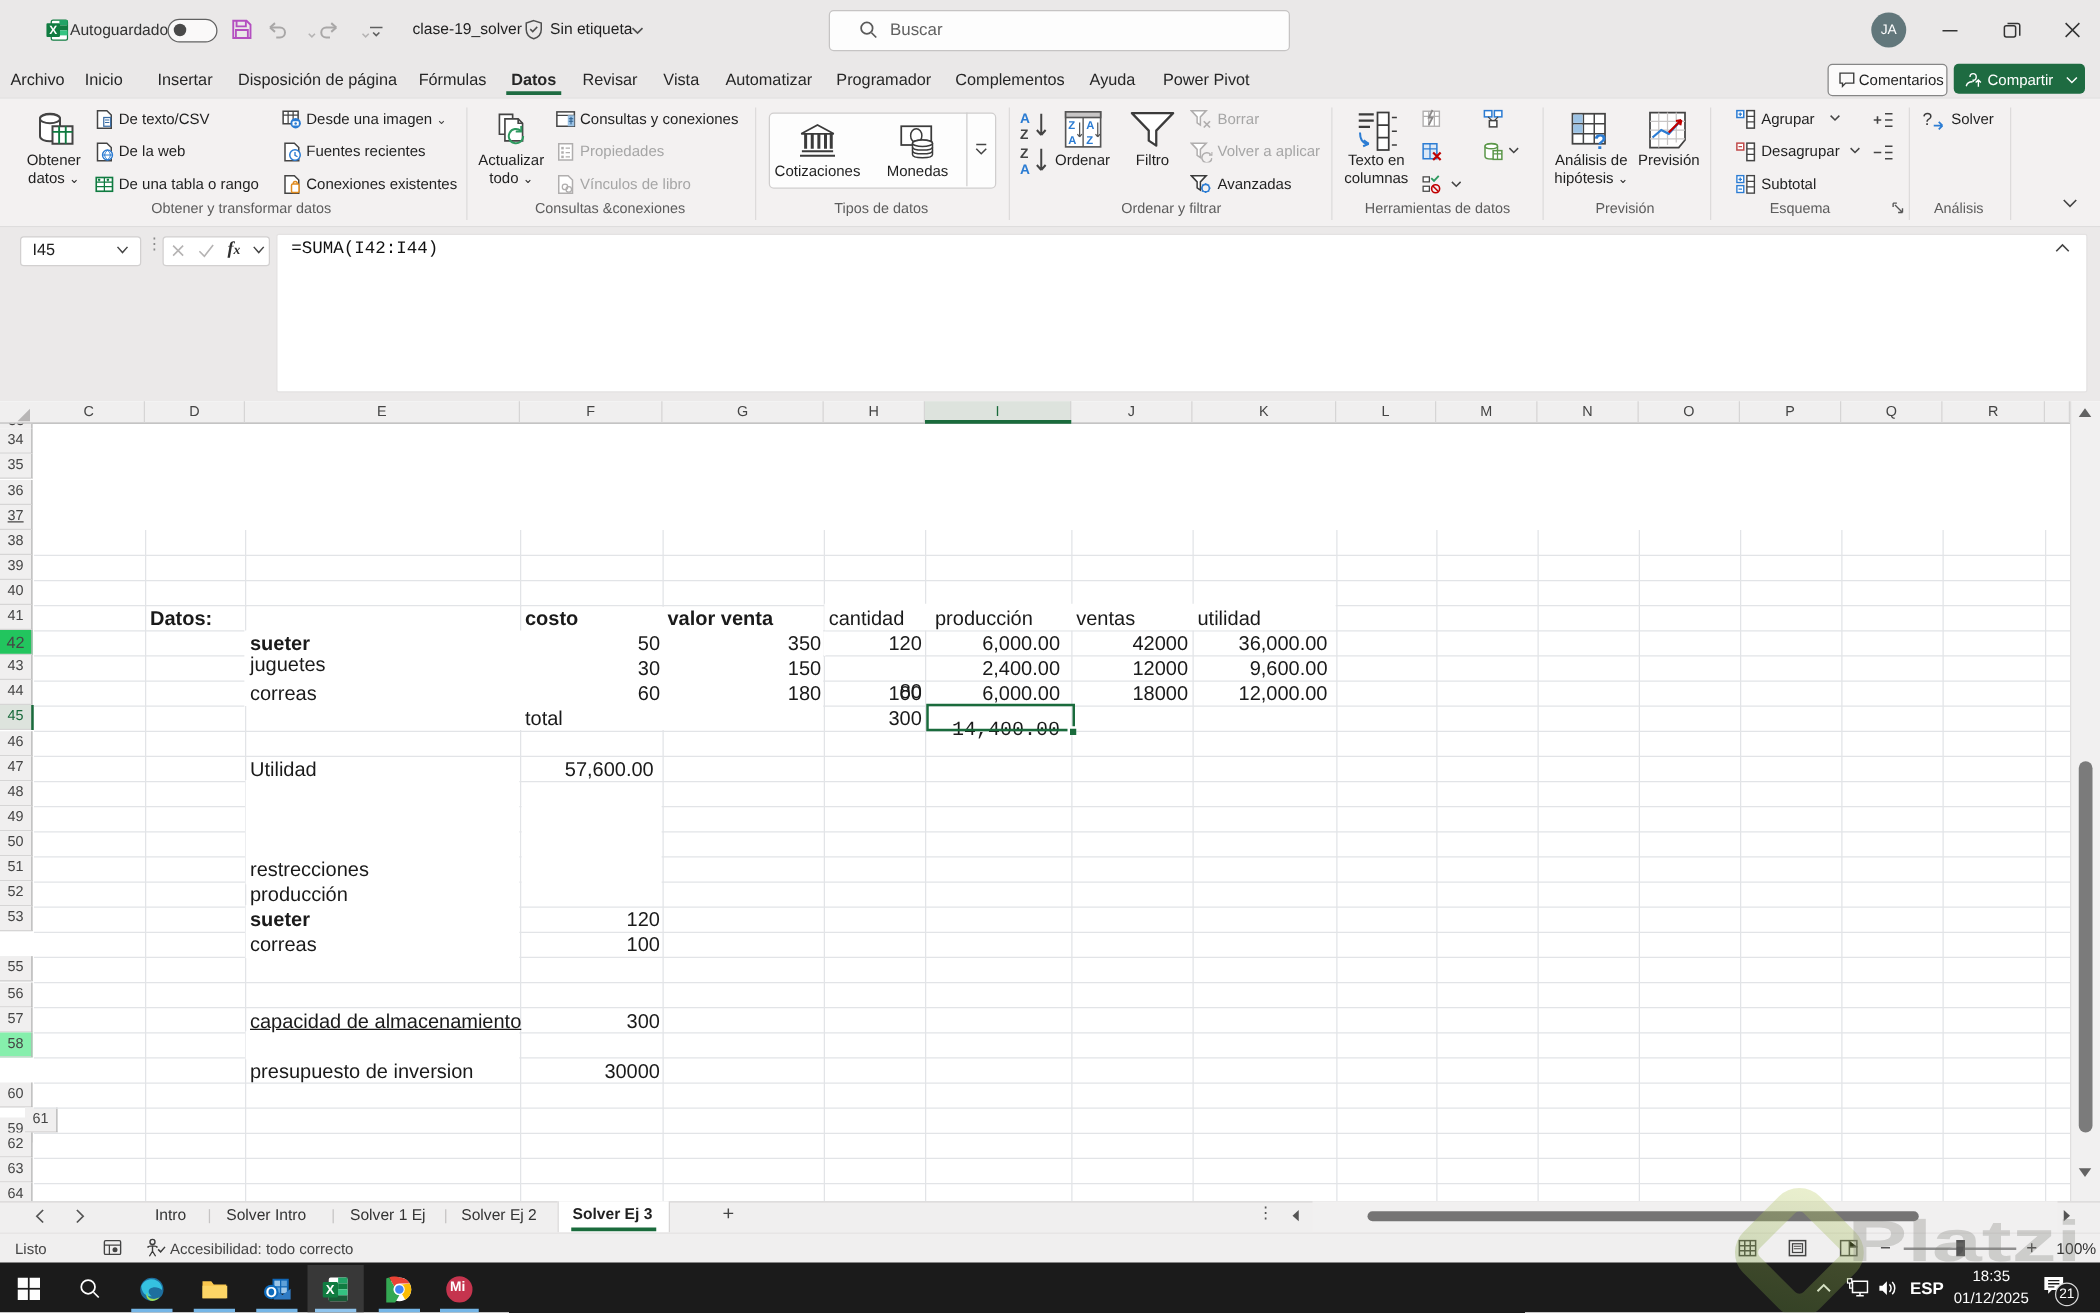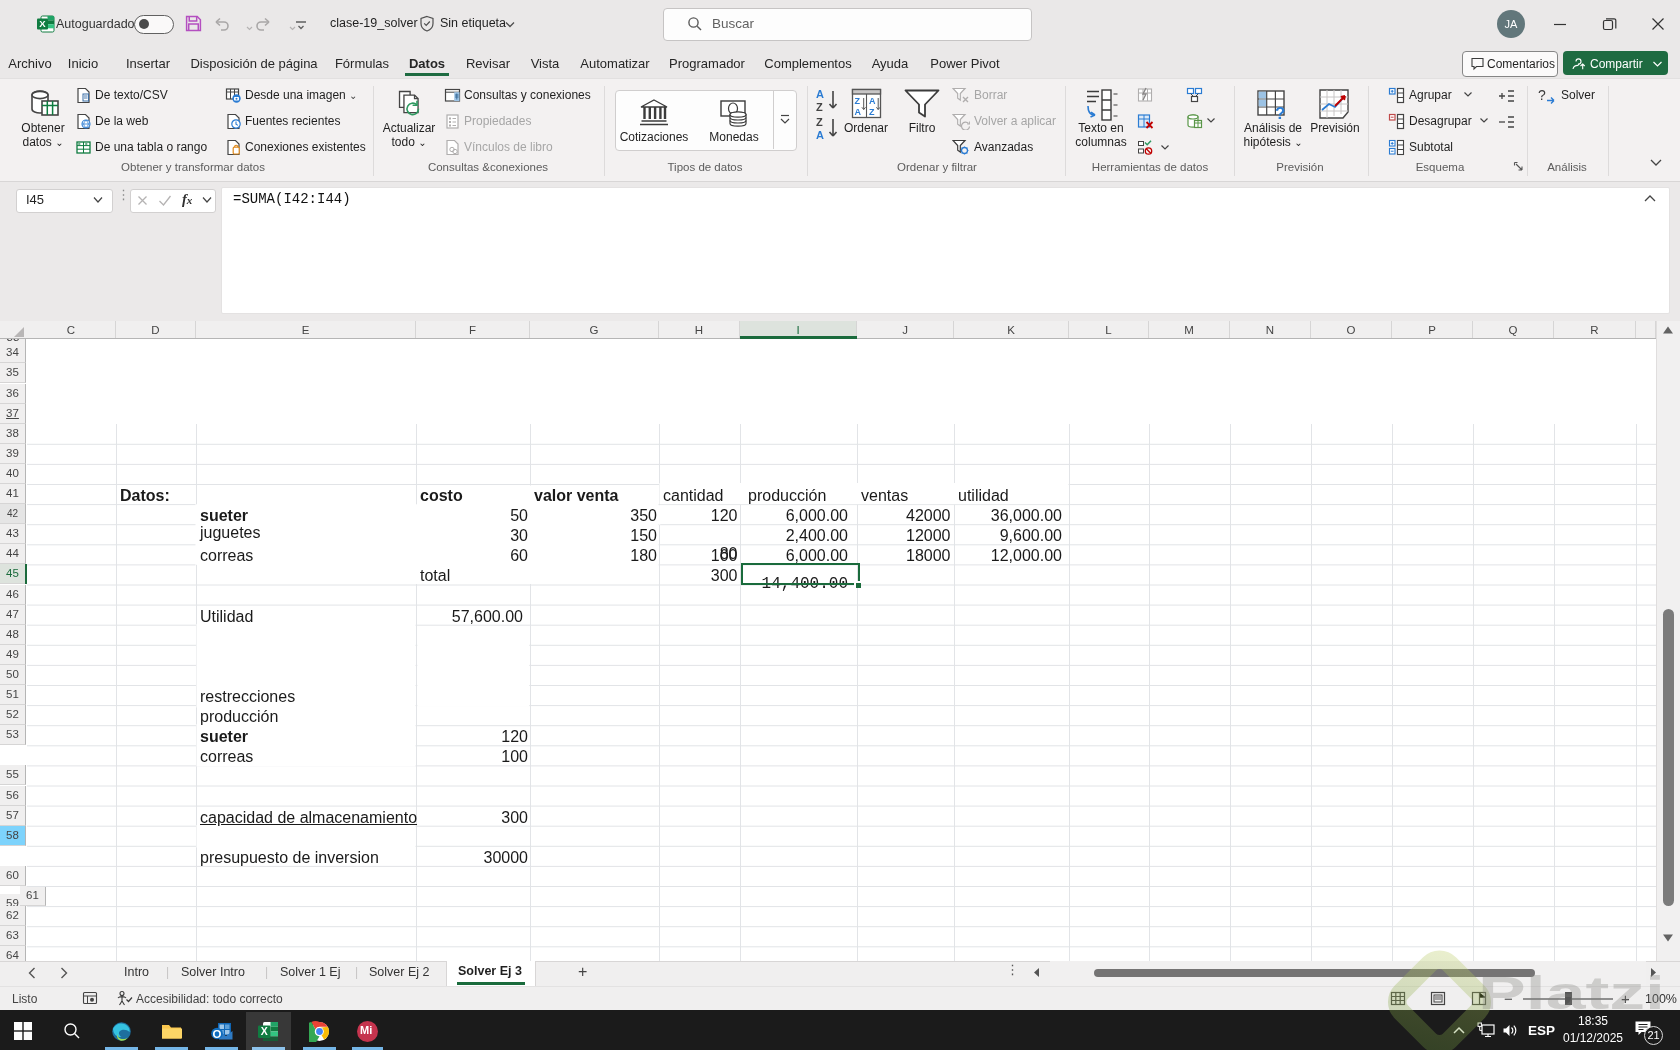--- a/index.html
+++ b/index.html
@@ -442,37 +442,37 @@
       <div style="position:absolute;left:0;top:-9.5px;width:26px;text-align:center;font-size:11.5px;line-height:14px;color:#454545;">33</div>
     </div>
 <div style="position:absolute;left:0;top:22.30000000000001px;width:26px;height:20.1px;background:#f0efef;border-right:1px solid #b5b5b5;border-bottom:1px solid #d6d5d5;box-sizing:border-box;font-size:11.5px;color:#454545;text-align:center;line-height:19px;">34</div>
 <div style="position:absolute;left:0;top:42.39999999999998px;width:26px;height:20.1px;background:#f0efef;border-right:1px solid #b5b5b5;border-bottom:1px solid #d6d5d5;box-sizing:border-box;font-size:11.5px;color:#454545;text-align:center;line-height:19px;">35</div>
 <div style="position:absolute;left:0;top:62.5px;width:26px;height:20.1px;background:#f0efef;border-right:1px solid #b5b5b5;border-bottom:1px solid #d6d5d5;box-sizing:border-box;font-size:11.5px;color:#454545;text-align:center;line-height:19px;">36</div>
 <div style="position:absolute;left:0;top:82.60000000000002px;width:26px;height:20.1px;background:#f0efef;border-right:1px solid #b5b5b5;border-bottom:1px solid #d6d5d5;box-sizing:border-box;font-size:11.5px;color:#454545;text-align:center;line-height:19px;text-decoration:underline;">37</div>
 <div style="position:absolute;left:0;top:102.69999999999999px;width:26px;height:20.1px;background:#f0efef;border-right:1px solid #b5b5b5;border-bottom:1px solid #d6d5d5;box-sizing:border-box;font-size:11.5px;color:#454545;text-align:center;line-height:19px;">38</div>
 <div style="position:absolute;left:0;top:122.80000000000001px;width:26px;height:20.1px;background:#f0efef;border-right:1px solid #b5b5b5;border-bottom:1px solid #d6d5d5;box-sizing:border-box;font-size:11.5px;color:#454545;text-align:center;line-height:19px;">39</div>
 <div style="position:absolute;left:0;top:142.89999999999998px;width:26px;height:20.1px;background:#f0efef;border-right:1px solid #b5b5b5;border-bottom:1px solid #d6d5d5;box-sizing:border-box;font-size:11.5px;color:#454545;text-align:center;line-height:19px;">40</div>
 <div style="position:absolute;left:0;top:163.0px;width:26px;height:20.1px;background:#f0efef;border-right:1px solid #b5b5b5;border-bottom:1px solid #d6d5d5;box-sizing:border-box;font-size:11.5px;color:#454545;text-align:center;line-height:19px;">41</div>
-<div style="position:absolute;left:0;top:183.10000000000002px;width:26px;height:20.1px;background:#e5e5e5;border-right:1px solid #b5b5b5;border-bottom:1px solid #d6d5d5;box-sizing:border-box;font-size:10px;color:#454545;text-align:center;line-height:19px;">42</div>
+<div style="position:absolute;left:0;top:183.10000000000002px;width:26px;height:20.1px;background:#22c55e;border-right:1px solid #b5b5b5;border-bottom:1px solid #d6d5d5;box-sizing:border-box;font-size:13px;color:#454545;text-align:center;line-height:19px;">42</div>
 <div style="position:absolute;left:0;top:203.20000000000005px;width:26px;height:20.1px;background:#f0efef;border-right:1px solid #b5b5b5;border-bottom:1px solid #d6d5d5;box-sizing:border-box;font-size:11.5px;color:#454545;text-align:center;line-height:19px;">43</div>
 <div style="position:absolute;left:0;top:223.29999999999995px;width:26px;height:20.1px;background:#f0efef;border-right:1px solid #b5b5b5;border-bottom:1px solid #d6d5d5;box-sizing:border-box;font-size:11.5px;color:#454545;text-align:center;line-height:19px;">44</div>
 <div style="position:absolute;left:0;top:243.39999999999998px;width:26px;height:20.1px;background:#dde3dd;border-right:1px solid #b5b5b5;border-bottom:1px solid #d6d5d5;box-sizing:border-box;font-size:11.5px;color:#1a6b3c;text-align:center;line-height:19px;">45</div>
 <div style="position:absolute;left:0;top:263.5px;width:26px;height:20.1px;background:#f0efef;border-right:1px solid #b5b5b5;border-bottom:1px solid #d6d5d5;box-sizing:border-box;font-size:11.5px;color:#454545;text-align:center;line-height:19px;">46</div>
 <div style="position:absolute;left:0;top:283.6px;width:26px;height:20.1px;background:#f0efef;border-right:1px solid #b5b5b5;border-bottom:1px solid #d6d5d5;box-sizing:border-box;font-size:11.5px;color:#454545;text-align:center;line-height:19px;">47</div>
 <div style="position:absolute;left:0;top:303.70000000000005px;width:26px;height:20.1px;background:#f0efef;border-right:1px solid #b5b5b5;border-bottom:1px solid #d6d5d5;box-sizing:border-box;font-size:11.5px;color:#454545;text-align:center;line-height:19px;">48</div>
 <div style="position:absolute;left:0;top:323.79999999999995px;width:26px;height:20.1px;background:#f0efef;border-right:1px solid #b5b5b5;border-bottom:1px solid #d6d5d5;box-sizing:border-box;font-size:11.5px;color:#454545;text-align:center;line-height:19px;">49</div>
 <div style="position:absolute;left:0;top:343.9px;width:26px;height:20.1px;background:#f0efef;border-right:1px solid #b5b5b5;border-bottom:1px solid #d6d5d5;box-sizing:border-box;font-size:11.5px;color:#454545;text-align:center;line-height:19px;">50</div>
 <div style="position:absolute;left:0;top:364.0px;width:26px;height:20.1px;background:#f0efef;border-right:1px solid #b5b5b5;border-bottom:1px solid #d6d5d5;box-sizing:border-box;font-size:11.5px;color:#454545;text-align:center;line-height:19px;">51</div>
 <div style="position:absolute;left:0;top:384.1px;width:26px;height:20.1px;background:#f0efef;border-right:1px solid #b5b5b5;border-bottom:1px solid #d6d5d5;box-sizing:border-box;font-size:11.5px;color:#454545;text-align:center;line-height:19px;">52</div>
 <div style="position:absolute;left:0;top:404.20000000000005px;width:26px;height:20.1px;background:#f0efef;border-right:1px solid #b5b5b5;border-bottom:1px solid #d6d5d5;box-sizing:border-box;font-size:11.5px;color:#454545;text-align:center;line-height:19px;">53</div>
 <div style="position:absolute;left:0;top:424.29999999999995px;width:26px;height:20.1px;background:#f0efef;border-right:1px solid #b5b5b5;border-bottom:1px solid #a3a3a3;box-sizing:border-box;font-size:11.5px;color:#454545;text-align:center;line-height:19px;margin-top:20px;">54</div>
 <div style="position:absolute;left:0;top:444.4px;width:26px;height:20.1px;background:#f0efef;border-right:1px solid #b5b5b5;border-bottom:1px solid #d6d5d5;box-sizing:border-box;font-size:11.5px;color:#454545;text-align:center;line-height:19px;">55</div>
 <div style="position:absolute;left:0;top:464.5px;width:26px;height:20.1px;background:#f0efef;border-right:1px solid #b5b5b5;border-bottom:1px solid #d6d5d5;box-sizing:border-box;font-size:11.5px;color:#454545;text-align:center;line-height:19px;">56</div>
 <div style="position:absolute;left:0;top:484.6px;width:26px;height:20.1px;background:#f0efef;border-right:1px solid #b5b5b5;border-bottom:1px solid #d6d5d5;box-sizing:border-box;font-size:11.5px;color:#454545;text-align:center;line-height:19px;">57</div>
-<div style="position:absolute;left:0;top:504.70000000000005px;width:26px;height:20.1px;background:#7dd3fc;border-right:1px solid #b5b5b5;border-bottom:1px solid #d6d5d5;box-sizing:border-box;font-size:11.5px;color:#454545;text-align:center;line-height:19px;">58</div>
+<div style="position:absolute;left:0;top:504.70000000000005px;width:26px;height:20.1px;background:#86efac;border-right:1px solid #b5b5b5;border-bottom:1px solid #d6d5d5;box-sizing:border-box;font-size:11.5px;color:#454545;text-align:center;line-height:19px;">58</div>
 <div style="position:absolute;left:0;top:524.8px;width:26px;height:20.1px;background:#f0efef;border-right:1px solid #b5b5b5;border-bottom:1px solid #d6d5d5;box-sizing:border-box;font-size:11.5px;color:#454545;text-align:center;line-height:19px;margin-top:48px;">59</div>
 <div style="position:absolute;left:0;top:544.9px;width:26px;height:20.1px;background:#f0efef;border-right:1px solid #b5b5b5;border-bottom:1px solid #d6d5d5;box-sizing:border-box;font-size:11.5px;color:#454545;text-align:center;line-height:19px;">60</div>
 <div style="position:absolute;left:0;top:565.0px;width:26px;height:20.1px;background:#f0efef;border-right:1px solid #b5b5b5;border-bottom:1px solid #d6d5d5;box-sizing:border-box;font-size:11.5px;color:#454545;text-align:center;line-height:19px;margin-left:20px;">61</div>
 <div style="position:absolute;left:0;top:585.1px;width:26px;height:20.1px;background:#f0efef;border-right:1px solid #b5b5b5;border-bottom:1px solid #d6d5d5;box-sizing:border-box;font-size:11.5px;color:#454545;text-align:center;line-height:19px;">62</div>
 <div style="position:absolute;left:0;top:605.2px;width:26px;height:20.1px;background:#f0efef;border-right:1px solid #b5b5b5;border-bottom:1px solid #d6d5d5;box-sizing:border-box;font-size:11.5px;color:#454545;text-align:center;line-height:19px;">63</div>
 <div style="position:absolute;left:0;top:625.3px;width:26px;height:20.1px;background:#f0efef;border-right:1px solid #b5b5b5;border-bottom:1px solid #d6d5d5;box-sizing:border-box;font-size:11.5px;color:#454545;text-align:center;line-height:19px;">64</div>
 <div style="position:absolute;left:24.5px;top:243.4px;width:2.5px;height:20.1px;background:#1a6b3c;"></div>
 <svg style="position:absolute;left:27px;top:0" width="1629" height="640" viewBox="0 0 1629 640">
       <g stroke="#e2e4e7" stroke-width="1">
         <line x1="89.5" y1="103" x2="89.5" y2="640"></line>

